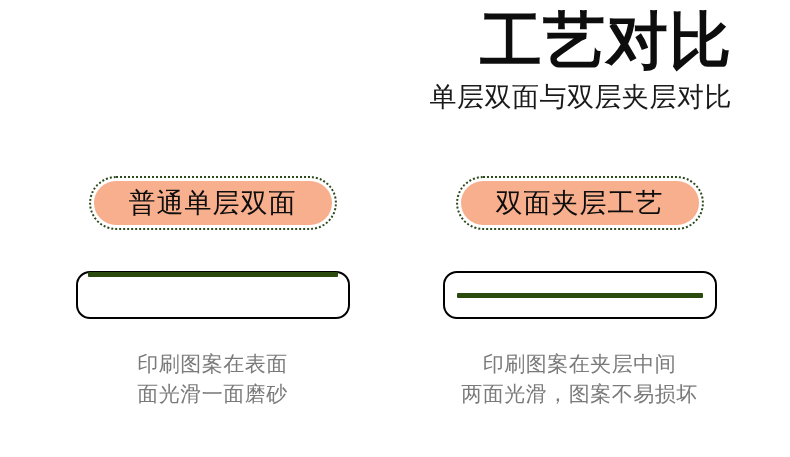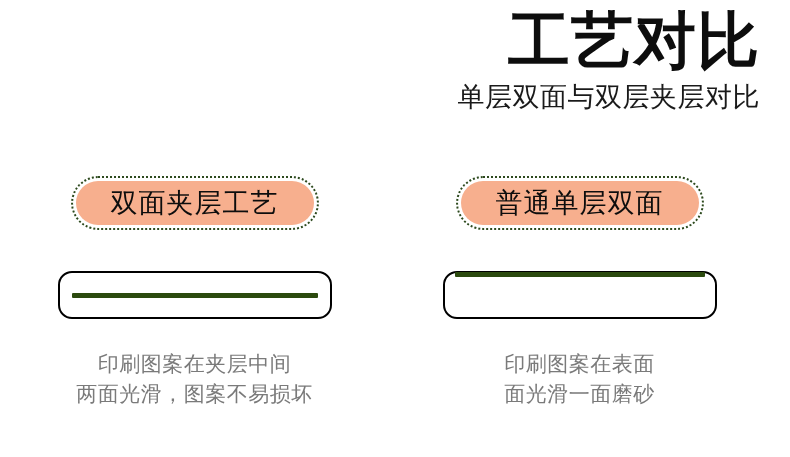--- a/index.html
+++ b/index.html
@@ -18,21 +18,20 @@
   }
 
   
   .header {
     position: absolute;
     top: 0;
     left: 0;
     width: 732px;
     text-align: right;
     padding-top: 6px;
-    padding-left: 28px;
   }
   .page-title {
     font-size: 62px;
     font-weight: 700;
     line-height: 1.12;
     letter-spacing: 1px;
     color: #0d0d0d;
     margin: 0;
     white-space: nowrap;
   }
@@ -140,51 +139,51 @@
 </head>
 <body>
 
 <div class="header">
   <h1 class="page-title">工艺对比</h1>
   <h2 class="page-subtitle">单层双面与双层夹层对比</h2>
 </div>
 
 <div class="compare">
 
+  <div class="column left">
+
+    <div class="badge">
+      <div class="badge-inner">
+        <span class="badge-label">普通单层双面</span>
+      </div>
+    </div>
+
+    <div class="section-card">
+      <div class="print-layer top"></div>
+    </div>
+
+    <div class="caption">
+      <span class="caption-line">印刷图案在表面</span>
+      <span class="caption-line">面光滑一面磨砂</span>
+    </div>
+
+  </div>
+
   <div class="column right">
 
     <div class="badge">
       <div class="badge-inner">
         <span class="badge-label">双面夹层工艺</span>
       </div>
     </div>
 
     <div class="section-card">
       <div class="print-layer middle"></div>
     </div>
 
     <div class="caption">
       <span class="caption-line">印刷图案在夹层中间</span>
       <span class="caption-line">两面光滑，图案不易损坏</span>
     </div>
 
   </div>
 
-  <div class="column left">
-
-    <div class="badge">
-      <div class="badge-inner">
-        <span class="badge-label">普通单层双面</span>
-      </div>
-    </div>
-
-    <div class="section-card">
-      <div class="print-layer top"></div>
-    </div>
-
-    <div class="caption">
-      <span class="caption-line">印刷图案在表面</span>
-      <span class="caption-line">面光滑一面磨砂</span>
-    </div>
-
-  </div>
-
 </div>
 
 </body></html>

